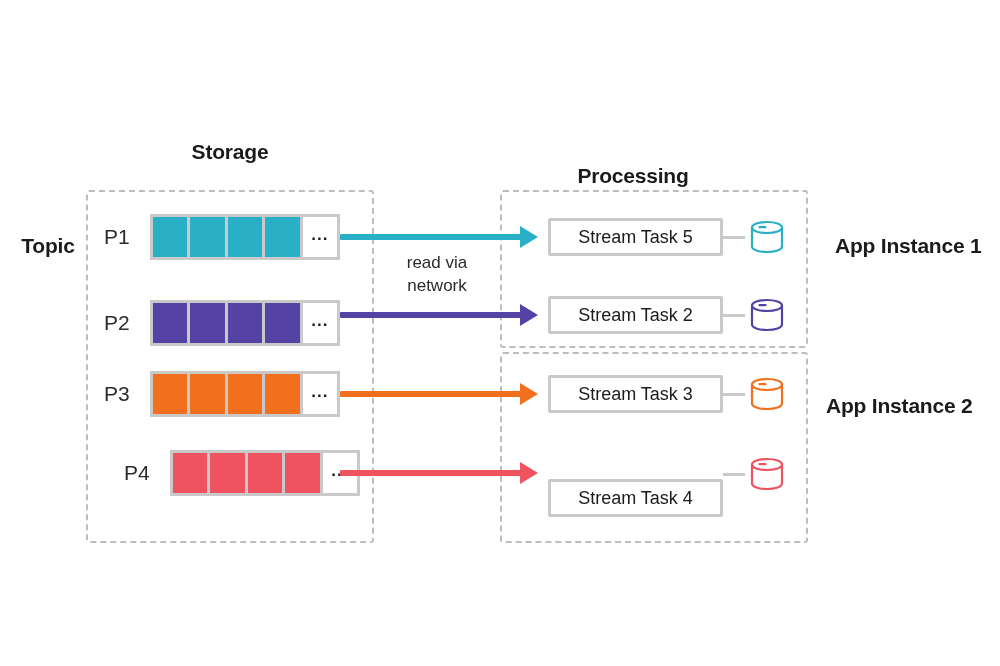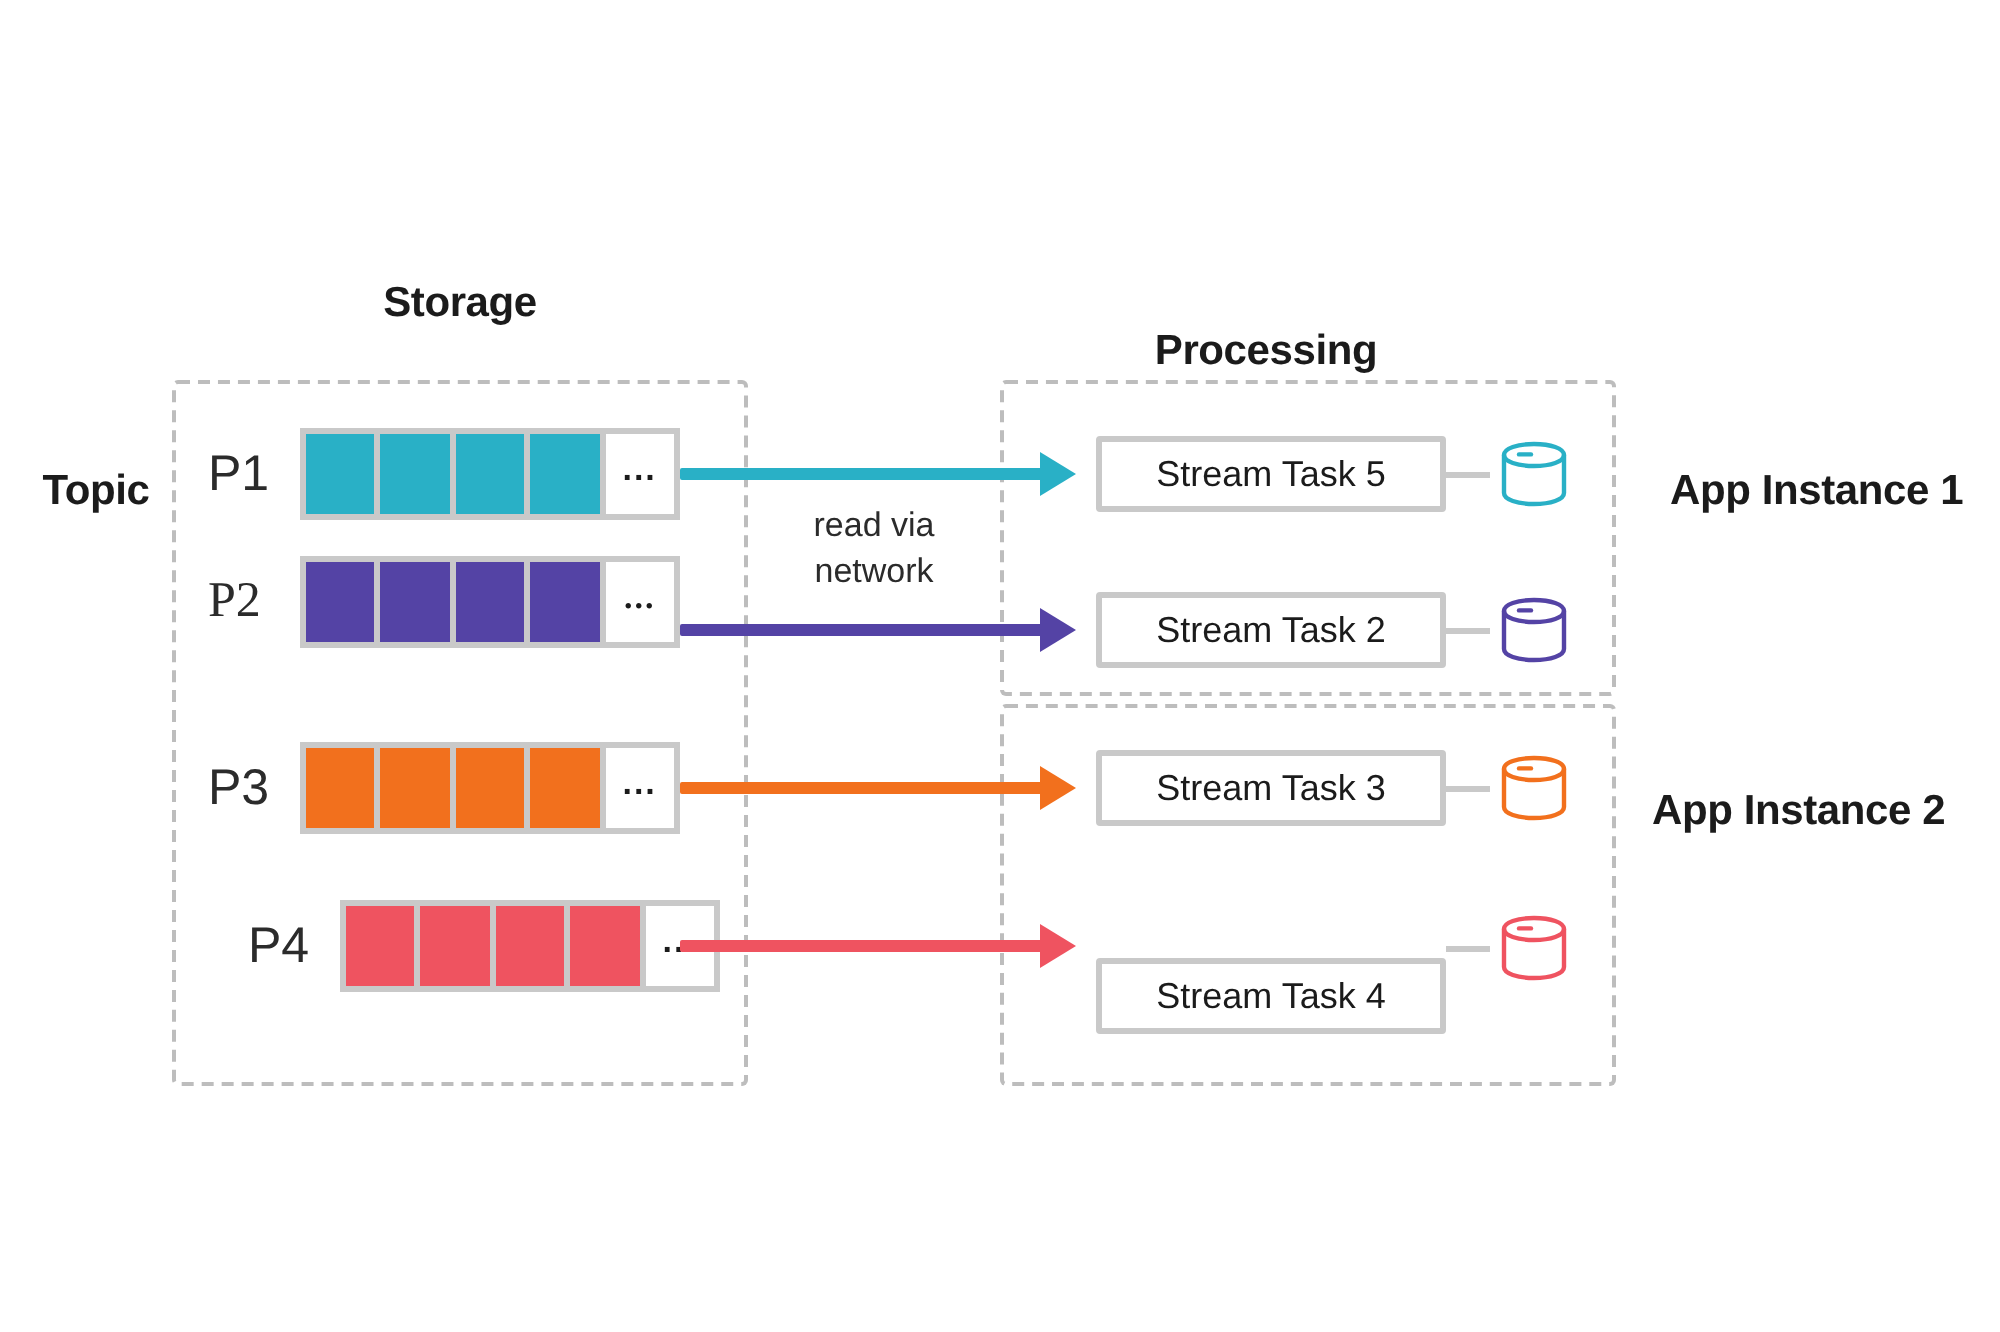--- a/index.html
+++ b/index.html
@@ -50,21 +50,21 @@
   #box-app1    { left:500px; top:190px; width:308px; height:158px; }
   #box-app2    { left:500px; top:352px; width:308px; height:191px; }
 
   
   .partition-row { position:absolute; height:46px; }
   .partition-label {
     position:absolute;
     left:0; top:0;
     width:34px; height:46px;
     line-height:46px;
-    font-size:25px;
+    font-size:21px;
     color:#2b2b2b;
     text-align:left;
     white-space:nowrap;
   }
   .partition-cells {
     position:absolute;
     left:46px; top:0;
     width:190px; height:46px;
     border:3px solid #c9c9c9;
     background:#ffffff;
@@ -158,21 +158,21 @@
       <div class="partition-row" style="left: 104px; top: 214px; width: 236px;">
         <div class="partition-label">P1</div>
         <div class="partition-cells">
           <div class="cell" style="background: rgb(41, 176, 198);"></div>
           <div class="cell" style="background: rgb(41, 176, 198);"></div>
           <div class="cell" style="background: rgb(41, 176, 198);"></div>
           <div class="cell" style="background: rgb(41, 176, 198);"></div>
           <div class="cell more">...</div>
         </div>
       </div>
-      <div class="partition-row" style="left: 104px; top: 278px; width: 236px; font-family: Liberation Serif, serif;">
+      <div class="partition-row" style="left: 104px; top: 300px; width: 236px;">
         <div class="partition-label">P2</div>
         <div class="partition-cells">
           <div class="cell" style="background: rgb(84, 67, 165);"></div>
           <div class="cell" style="background: rgb(84, 67, 165);"></div>
           <div class="cell" style="background: rgb(84, 67, 165);"></div>
           <div class="cell" style="background: rgb(84, 67, 165);"></div>
           <div class="cell more">...</div>
         </div>
       </div>
       <div class="partition-row" style="left: 104px; top: 371px; width: 236px;">

